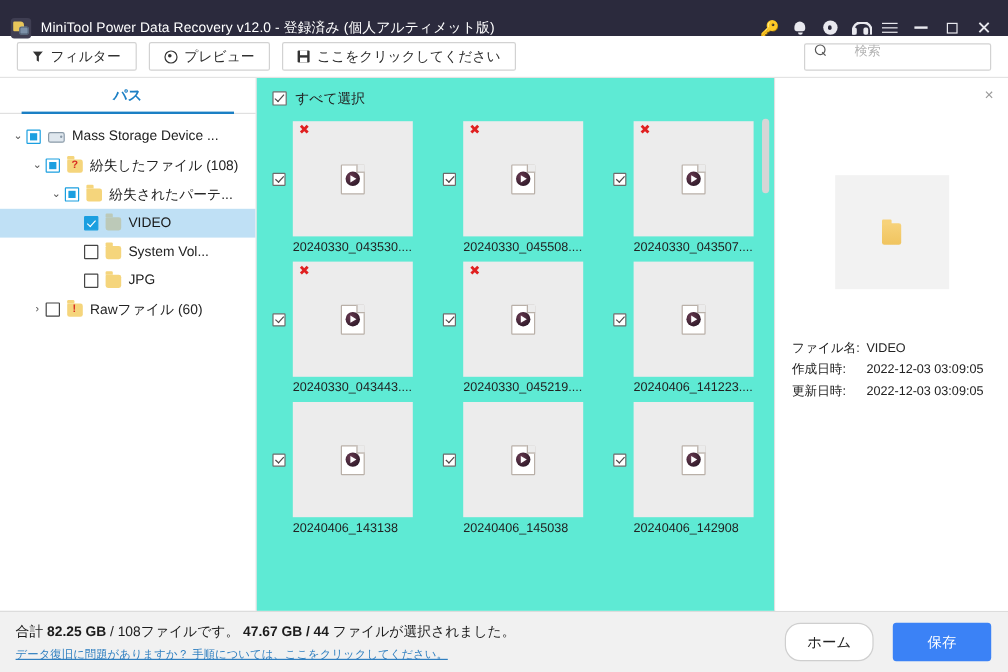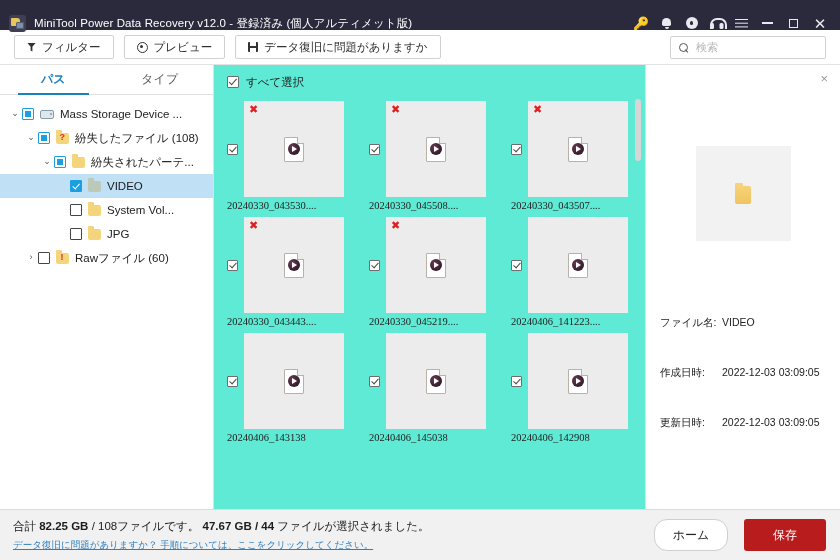--- a/index.html
+++ b/index.html
@@ -99,21 +99,21 @@
   }
   .save-ico::before {
     content: ""; position: absolute; left: 2px; top: 0; width: 6px; height: 4px; background: #fff;
   }
   .save-ico::after {
     content: ""; position: absolute; left: 2px; bottom: 0; width: 6px; height: 4px; background: #fff;
   }
   .tb-flex { flex: 1 1 auto; }
   .searchbox {
     width: 156px; height: 23px; border: 1px solid #d2d2d2; border-radius: 2px;
-    display: flex; align-items: center; gap: 8px; padding: 0 8px; background: #fff;
+    display: flex; align-items: flex-start; gap: 24px; padding: 0 8px; background: #fff;
   }
   .search-ico { width: 9px; height: 9px; position: relative; display: block; flex: none; }
   .search-ico::before {
     content: ""; position: absolute; left: 0; top: 0; width: 7px; height: 7px;
     border: 1.4px solid #555; border-radius: 50%;
   }
   .search-ico::after {
     content: ""; position: absolute; left: 6px; top: 6px; width: 4px; height: 1.4px;
     background: #555; transform: rotate(45deg); transform-origin: left center;
   }
@@ -246,22 +246,22 @@
   .vplay {
     position: absolute; left: 50%; top: 50%; transform: translate(-50%,-50%);
     width: 12px; height: 12px; border-radius: 50%;
     background: radial-gradient(circle at 35% 35%, #6b3a52 0%, #3a2030 60%, #241420 100%);
   }
   .vplay::after {
     content: ""; position: absolute; left: 4.2px; top: 3px; width: 0; height: 0;
     border-left: 5px solid #fff; border-top: 3px solid transparent; border-bottom: 3px solid transparent;
   }
   .fname {
-    font-size: 10.5px; color: #222; margin-top: 3px; white-space: nowrap;
-    overflow: hidden; text-overflow: clip; width: 103px; font-family: Liberation Serif, serif;
+    font-size: 10.5px; color: #222; margin-top: 3px; margin-left: 17px; white-space: nowrap;
+    overflow: hidden; text-overflow: clip; width: 103px;
   }
   .vscroll {
     position: absolute; right: 4px; top: 34px; width: 6px; bottom: 6px; background: transparent;
   }
   .vthumb {
     position: absolute; top: 0; left: 0; width: 6px; height: 62px; background: #d6d6d6; border-radius: 3px;
   }
 
   
   .detail-pane {
@@ -278,21 +278,21 @@
   .big-folder { width: 20px; height: 24px; position: relative; }
   .big-folder::before {
     content: ""; position: absolute; left: 2px; top: 4px; width: 16px; height: 18px;
     background: linear-gradient(180deg, #f7d27a 0%, #f0c45f 100%); border-radius: 1px 2px 2px 2px;
   }
   .big-folder::after {
     content: ""; position: absolute; left: 2px; top: 1px; width: 8px; height: 4px;
     background: #f7d27a; border-radius: 1px 1px 0 0;
   }
   .meta { margin-top: 40px; }
-  .meta-row { display: flex; font-size: 10.5px; color: #222; line-height: 18px; margin-top: 32px; }
+  .meta-row { display: flex; font-size: 10.5px; color: #222; line-height: 18px; }
   .meta-k { width: 62px; flex: none; }
   .meta-v { flex: 1 1 auto; }
 
   
   .statusbar {
     height: 51px; flex: none; background: #f1f1f1; border-top: 1px solid #dcdcdc;
     display: flex; align-items: center; padding: 0 14px 0 13px;
   }
   .status-left { flex: 1 1 auto; min-width: 0; }
   .status-line { font-size: 11.5px; color: #1c1c1c; white-space: nowrap; }
@@ -300,21 +300,21 @@
   .status-link {
     font-size: 9.5px; color: #2f7fc0; text-decoration: underline; margin-top: 5px;
     white-space: nowrap; display: block; cursor: default;
   }
   .status-btns { display: flex; align-items: center; gap: 16px; flex: none; }
   .btn-home {
     width: 74px; height: 32px; border: 1px solid #cfcfcf; background: #fff; border-radius: 13px;
     font-size: 12px; color: #222; display: flex; align-items: center; justify-content: center; cursor: default;
   }
   .btn-save {
-    width: 82px; height: 32px; border: none; background: #b91c1c; border-radius: 3px;
+    width: 82px; height: 32px; border: none; background: #3b82f6; border-radius: 3px;
     font-size: 12px; color: #fff; display: flex; align-items: center; justify-content: center; cursor: default;
   }
 </style>
 </head>
 <body>
 
 <div id="app">
 
   <div class="titlebar">
     <div class="app-logo"></div>
@@ -350,38 +350,35 @@
     <div class="tbtn">
       <span class="filter-ico"></span>
       <span>フィルター</span>
     </div>
     <div class="tbtn">
       <span class="eye-ico"></span>
       <span>プレビュー</span>
     </div>
     <div class="tbtn">
       <span class="save-ico"></span>
-      <span>データ復旧に問題がありますか</span>
+      <span>ここをクリックしてください</span>
     </div>
     <div class="tb-flex"></div>
     <div class="searchbox">
       <span class="search-ico"></span>
       <input class="search-input" type="text" placeholder="検索" style="">
     </div>
   </div>
 
   <div class="body">
 
     <div class="tree-pane">
       <div class="tree-tabs">
         <div class="tree-tab active">
           <span>パス</span>
-        </div>
-        <div class="tree-tab">
-          <span>タイプ</span>
         </div>
       </div>
       <div class="tree-list" id="tree-list">
           <div class="tnode" style="padding-left: 8px;">
             <span class="twist">⌄</span>
             <span class="cb partial"></span>
             <span class="dev-ico"></span>
             <span class="tlabel bold">Mass Storage Device ...</span>
           </div>
           <div class="tnode" style="padding-left: 24px;">

